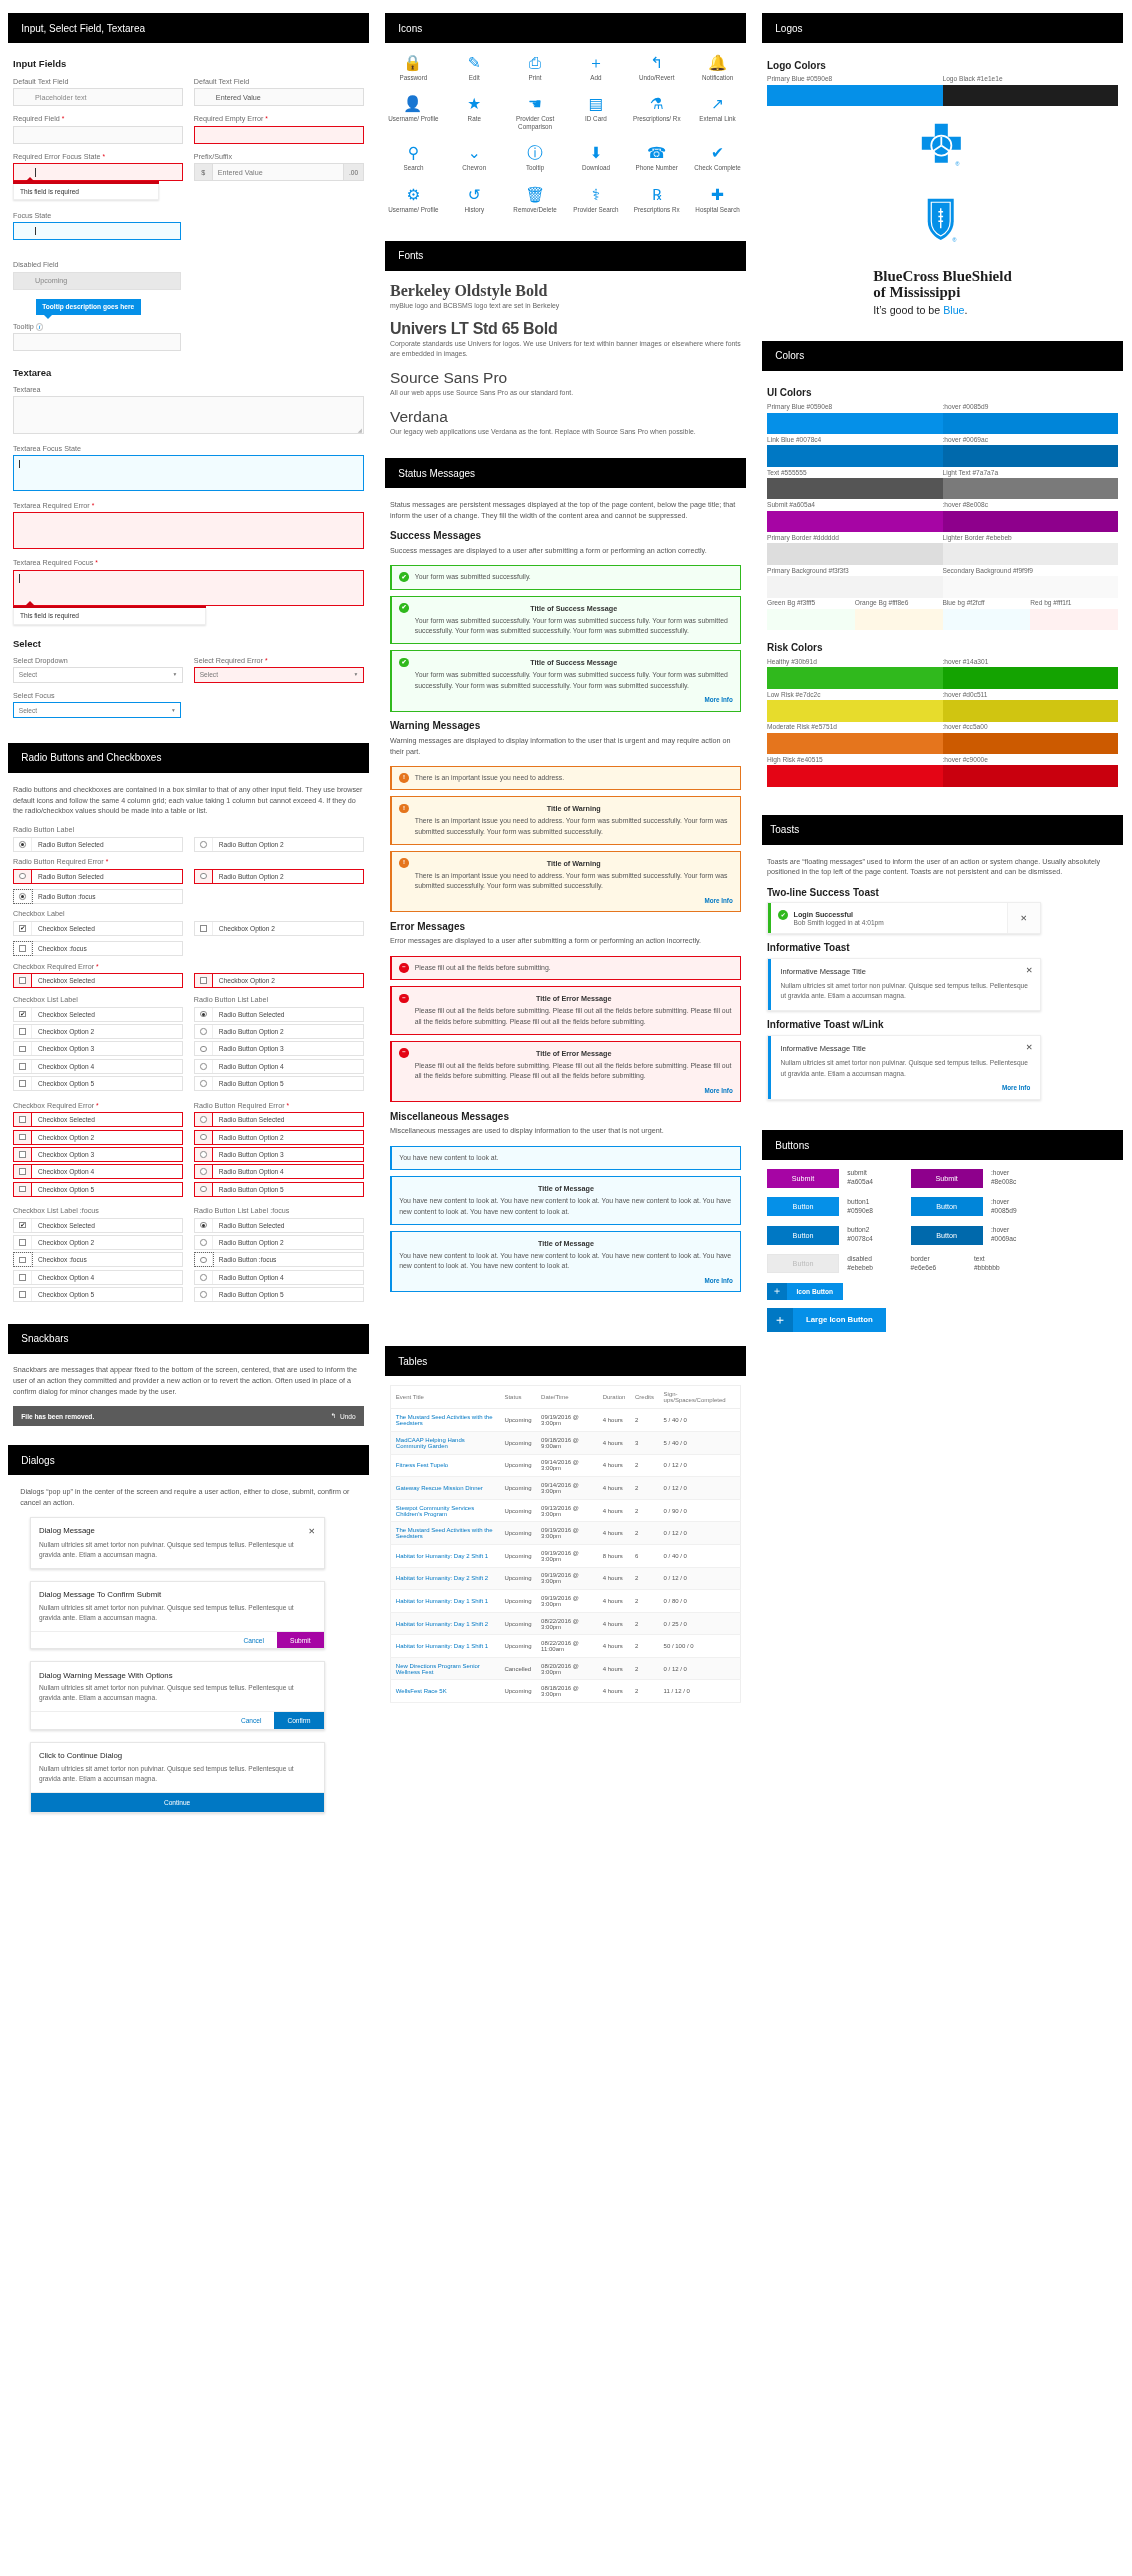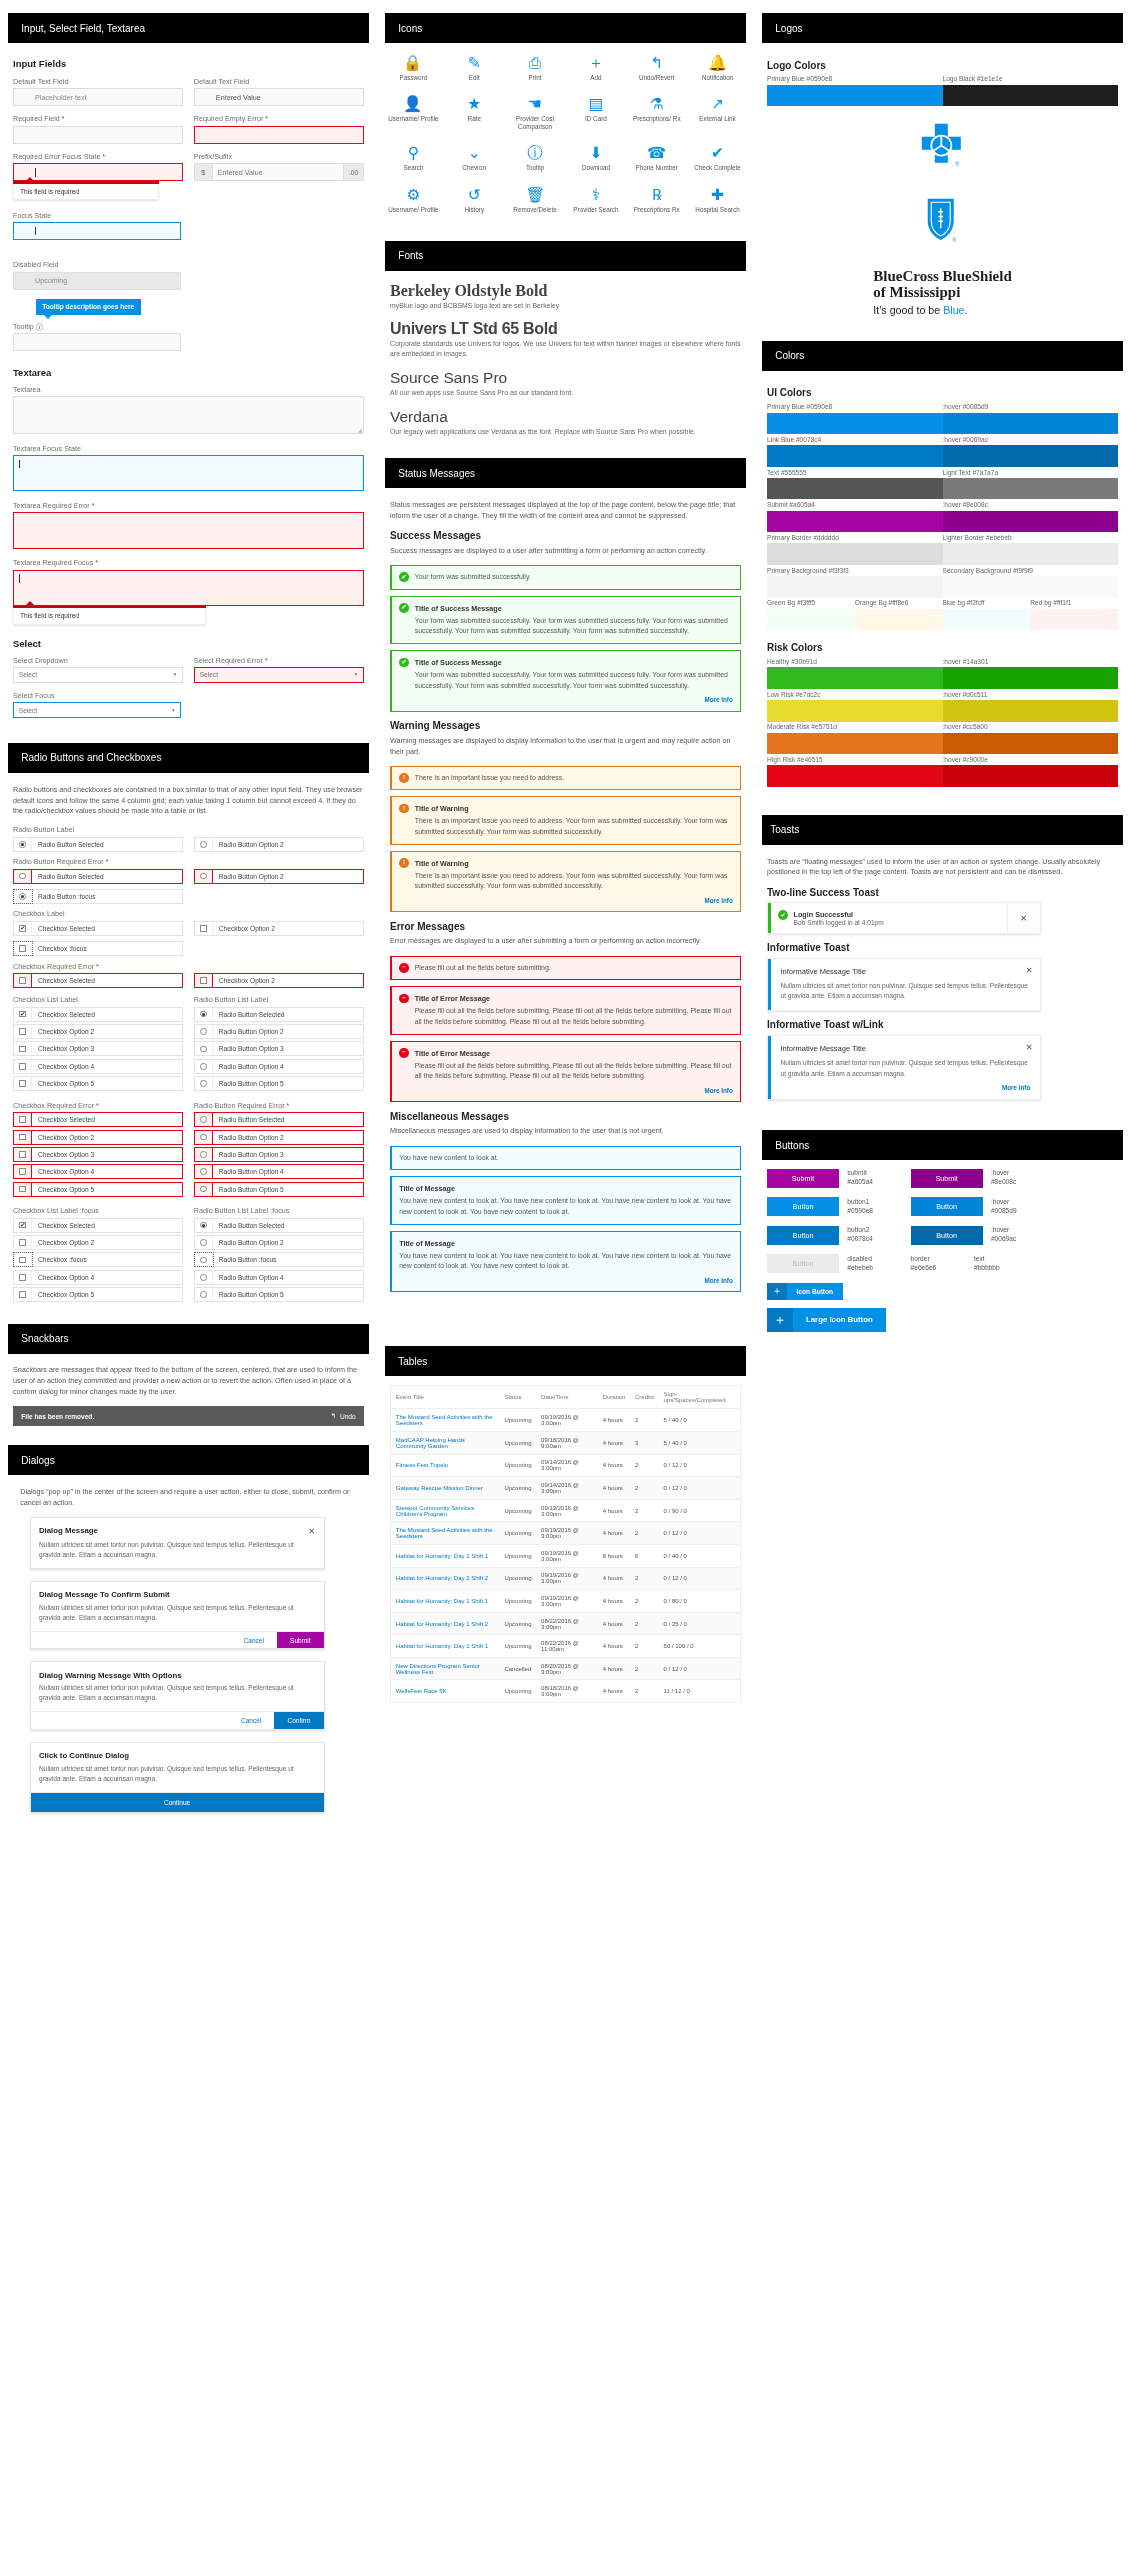--- a/index.html
+++ b/index.html
@@ -85,21 +85,21 @@
   .list2{display:flex;gap:10.7px;}
   .list2>div{flex:1;}
 
   
   .snack{background:#5b5b5b;color:#fff;font-size:6.6px;padding:6px 8.3px;display:flex;justify-content:space-between;align-items:center;font-weight:bold;}
   .snack .undo{display:flex;align-items:center;gap:3.6px;font-weight:normal;}
 
   
   .dlg{border:0.6px solid #e6e6e6;background:#fff;box-shadow:0 0.6px 2.4px rgba(0,0,0,.14);margin:8.3px 0 12px 16.7px;width:84%;}
   .dlg .dh{display:flex;justify-content:space-between;align-items:flex-start;padding:8.3px 8.3px 0 8.3px;}
-  .dlg .dt{font-size:7.8px;font-weight:bold;color:#1e1e1e;}
+  .dlg .dt{font-size:7.8px;font-weight:normal;color:#1e1e1e;}
   .dlg .dx{font-size:8.3px;color:#555;cursor:pointer;}
   .dlg .db{padding:3.6px 8.3px 8.3px 8.3px;font-size:6.6px;line-height:1.5;color:#666;}
   .dlg .df{display:flex;justify-content:flex-end;border-top:0.6px solid #eee;}
   .btn{font-size:6.6px;padding:4.8px 13px;color:#fff;border:none;cursor:pointer;font-family:inherit;}
   .btn.cancel{background:#fff;color:#0078c4;}
   .btn.submit{background:#a605a4;}
   .btn.confirm{background:#0078c4;}
   .btn.full{width:100%;background:#0078c4;text-align:center;padding:6px 0;}
 
   
@@ -111,21 +111,21 @@
   
   .f1{font-family:"Liberation Serif",serif;font-weight:bold;font-size:16px;color:#444;margin:2.4px 0 1.2px;}
   .f2{font-weight:bold;font-size:16px;color:#444;margin:9.5px 0 1.2px;letter-spacing:-0.3px;}
   .f3{font-size:15.5px;color:#444;font-weight:400;margin:9.5px 0 1.2px;}
   .f4{font-size:15.5px;color:#444;font-weight:400;margin:9.5px 0 1.2px;}
   .fdesc{font-size:6.9px;color:#666;line-height:1.45;margin:0 0 2.4px 0;}
 
   
   .msg{display:flex;gap:6px;padding:6px 7.2px;margin:6px 0;font-size:6.9px;line-height:1.55;position:relative;}
   .msg .ico{flex:0 0 auto;width:9.5px;height:9.5px;border-radius:50%;display:flex;align-items:center;justify-content:center;color:#fff;font-size:6px;font-weight:bold;margin-top:0.6px;}
-  .msg .tt{font-weight:bold;color:#333;display:block;margin-bottom:1.8px;font-size:7.2px;}
+  .msg .tt{font-weight:bold;color:#333;display:block;margin-bottom:1.8px;font-size:7.2px;text-align:center;}
   .msg .more{display:block;text-align:right;color:#0078c4;font-size:6.3px;font-weight:bold;margin-top:3.6px;}
   .m-suc{background:#f3fff5;border:0.6px solid #30b91d;border-left:2.4px solid #30b91d;}
   .m-suc .ico{background:#30b91d;}
   .m-warn{background:#fff8e6;border:0.6px solid #e5751d;border-left:2.4px solid #e5751d;}
   .m-warn .ico{background:#e5751d;}
   .m-err{background:#fff1f1;border:0.6px solid #e40515;border-left:2.4px solid #e40515;}
   .m-err .ico{background:#e40515;}
   .m-info{background:#f2fcff;border:0.6px solid #0590e8;border-left:2.4px solid #0590e8;}
   .msg .body{flex:1;color:#555;}
 

